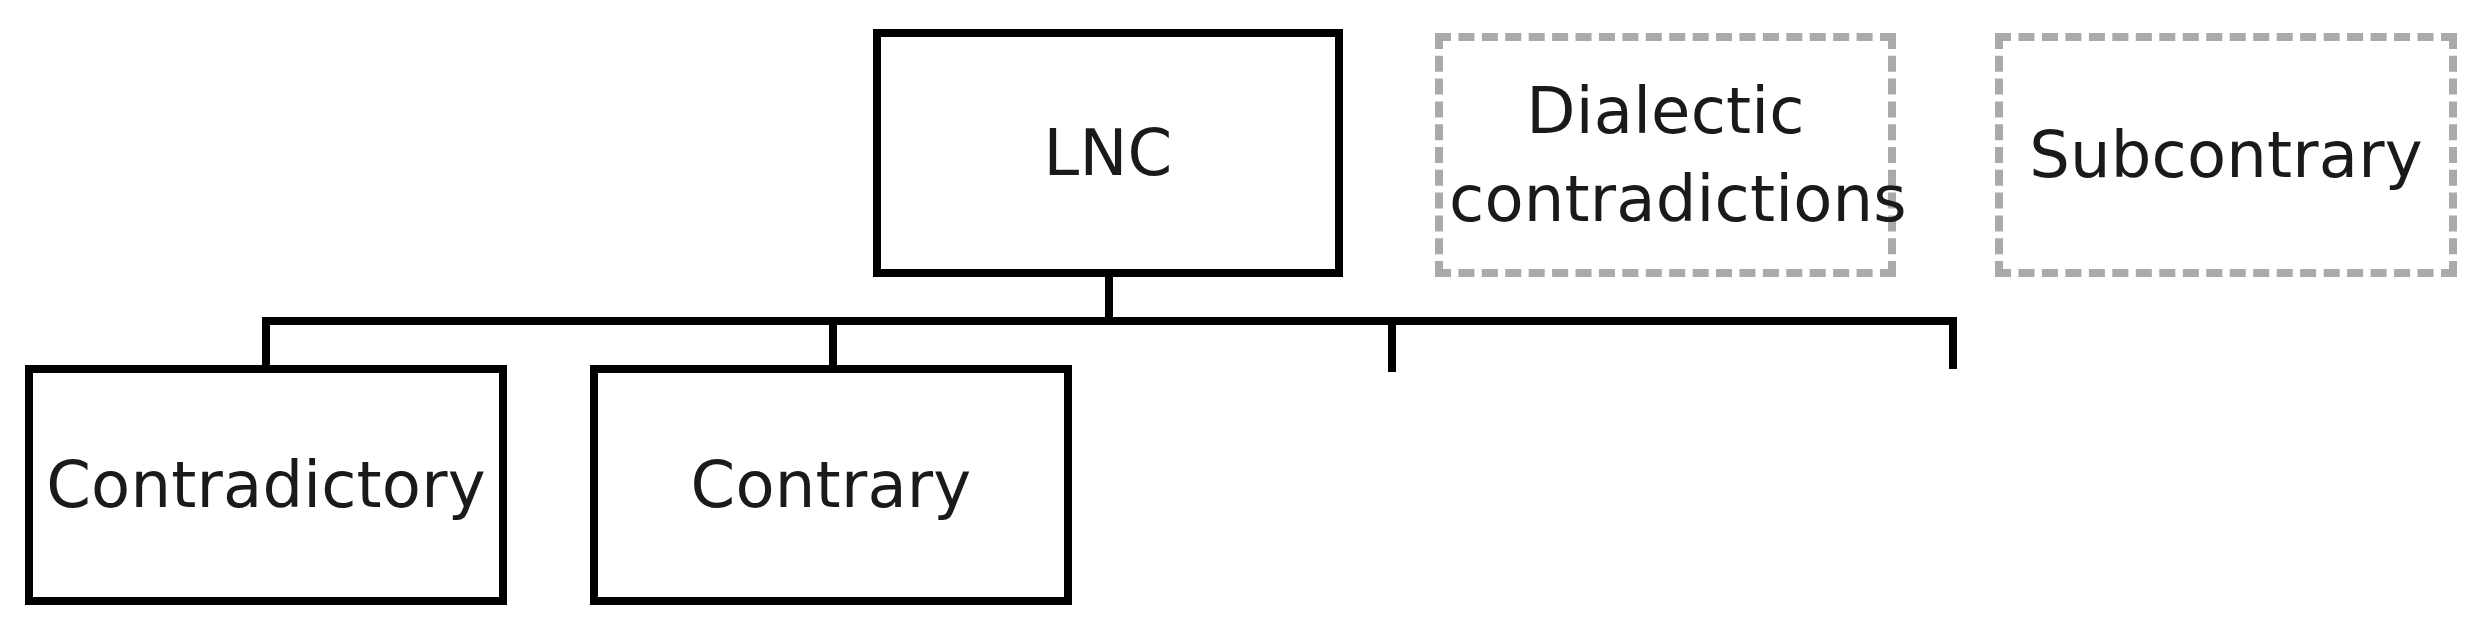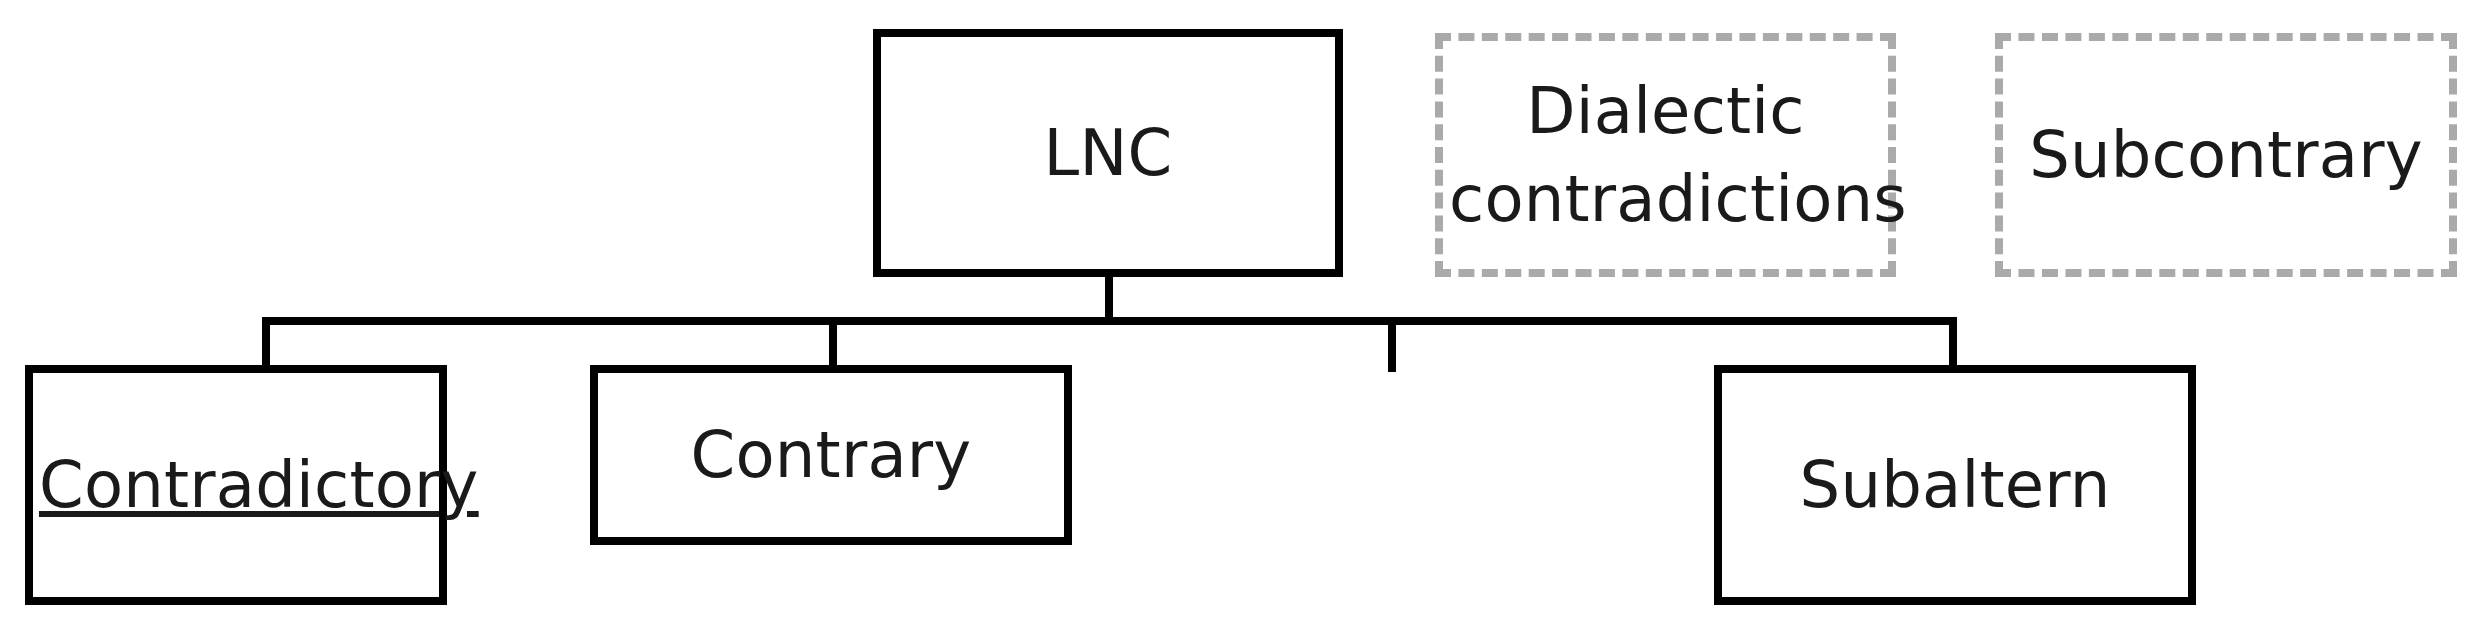--- a/index.html
+++ b/index.html
@@ -76,26 +76,23 @@
   </div>
 
   <div class="node solid" style="left:873px; top:29px; width:470px; height:248px;">
     <span class="label">LNC</span>
   </div>
 
   <div class="node dashed" style="left:1995px; top:33px; width:462px; height:244px;">
     <span class="label">Subcontrary</span>
   </div>
 
-  <div class="node solid" style="left:25px; top:365px; width:422px; height:240px;text-decoration:underline;">
+  <div class="node solid" style="left:25px; top:365px; width:482px; height:240px;">
     <span class="label">Contradictory</span>
   </div>
 
-  <div class="node solid" style="left:590px; top:365px; width:482px; height:180px;">
+  <div class="node solid" style="left:590px; top:365px; width:482px; height:240px;">
     <span class="label">Contrary</span>
   </div>
 
 
-  <div class="node solid" style="left:1714px; top:365px; width:482px; height:240px;">
-    <span class="label">Subaltern</span>
-  </div>
 
 </div>
 
 </body></html>

